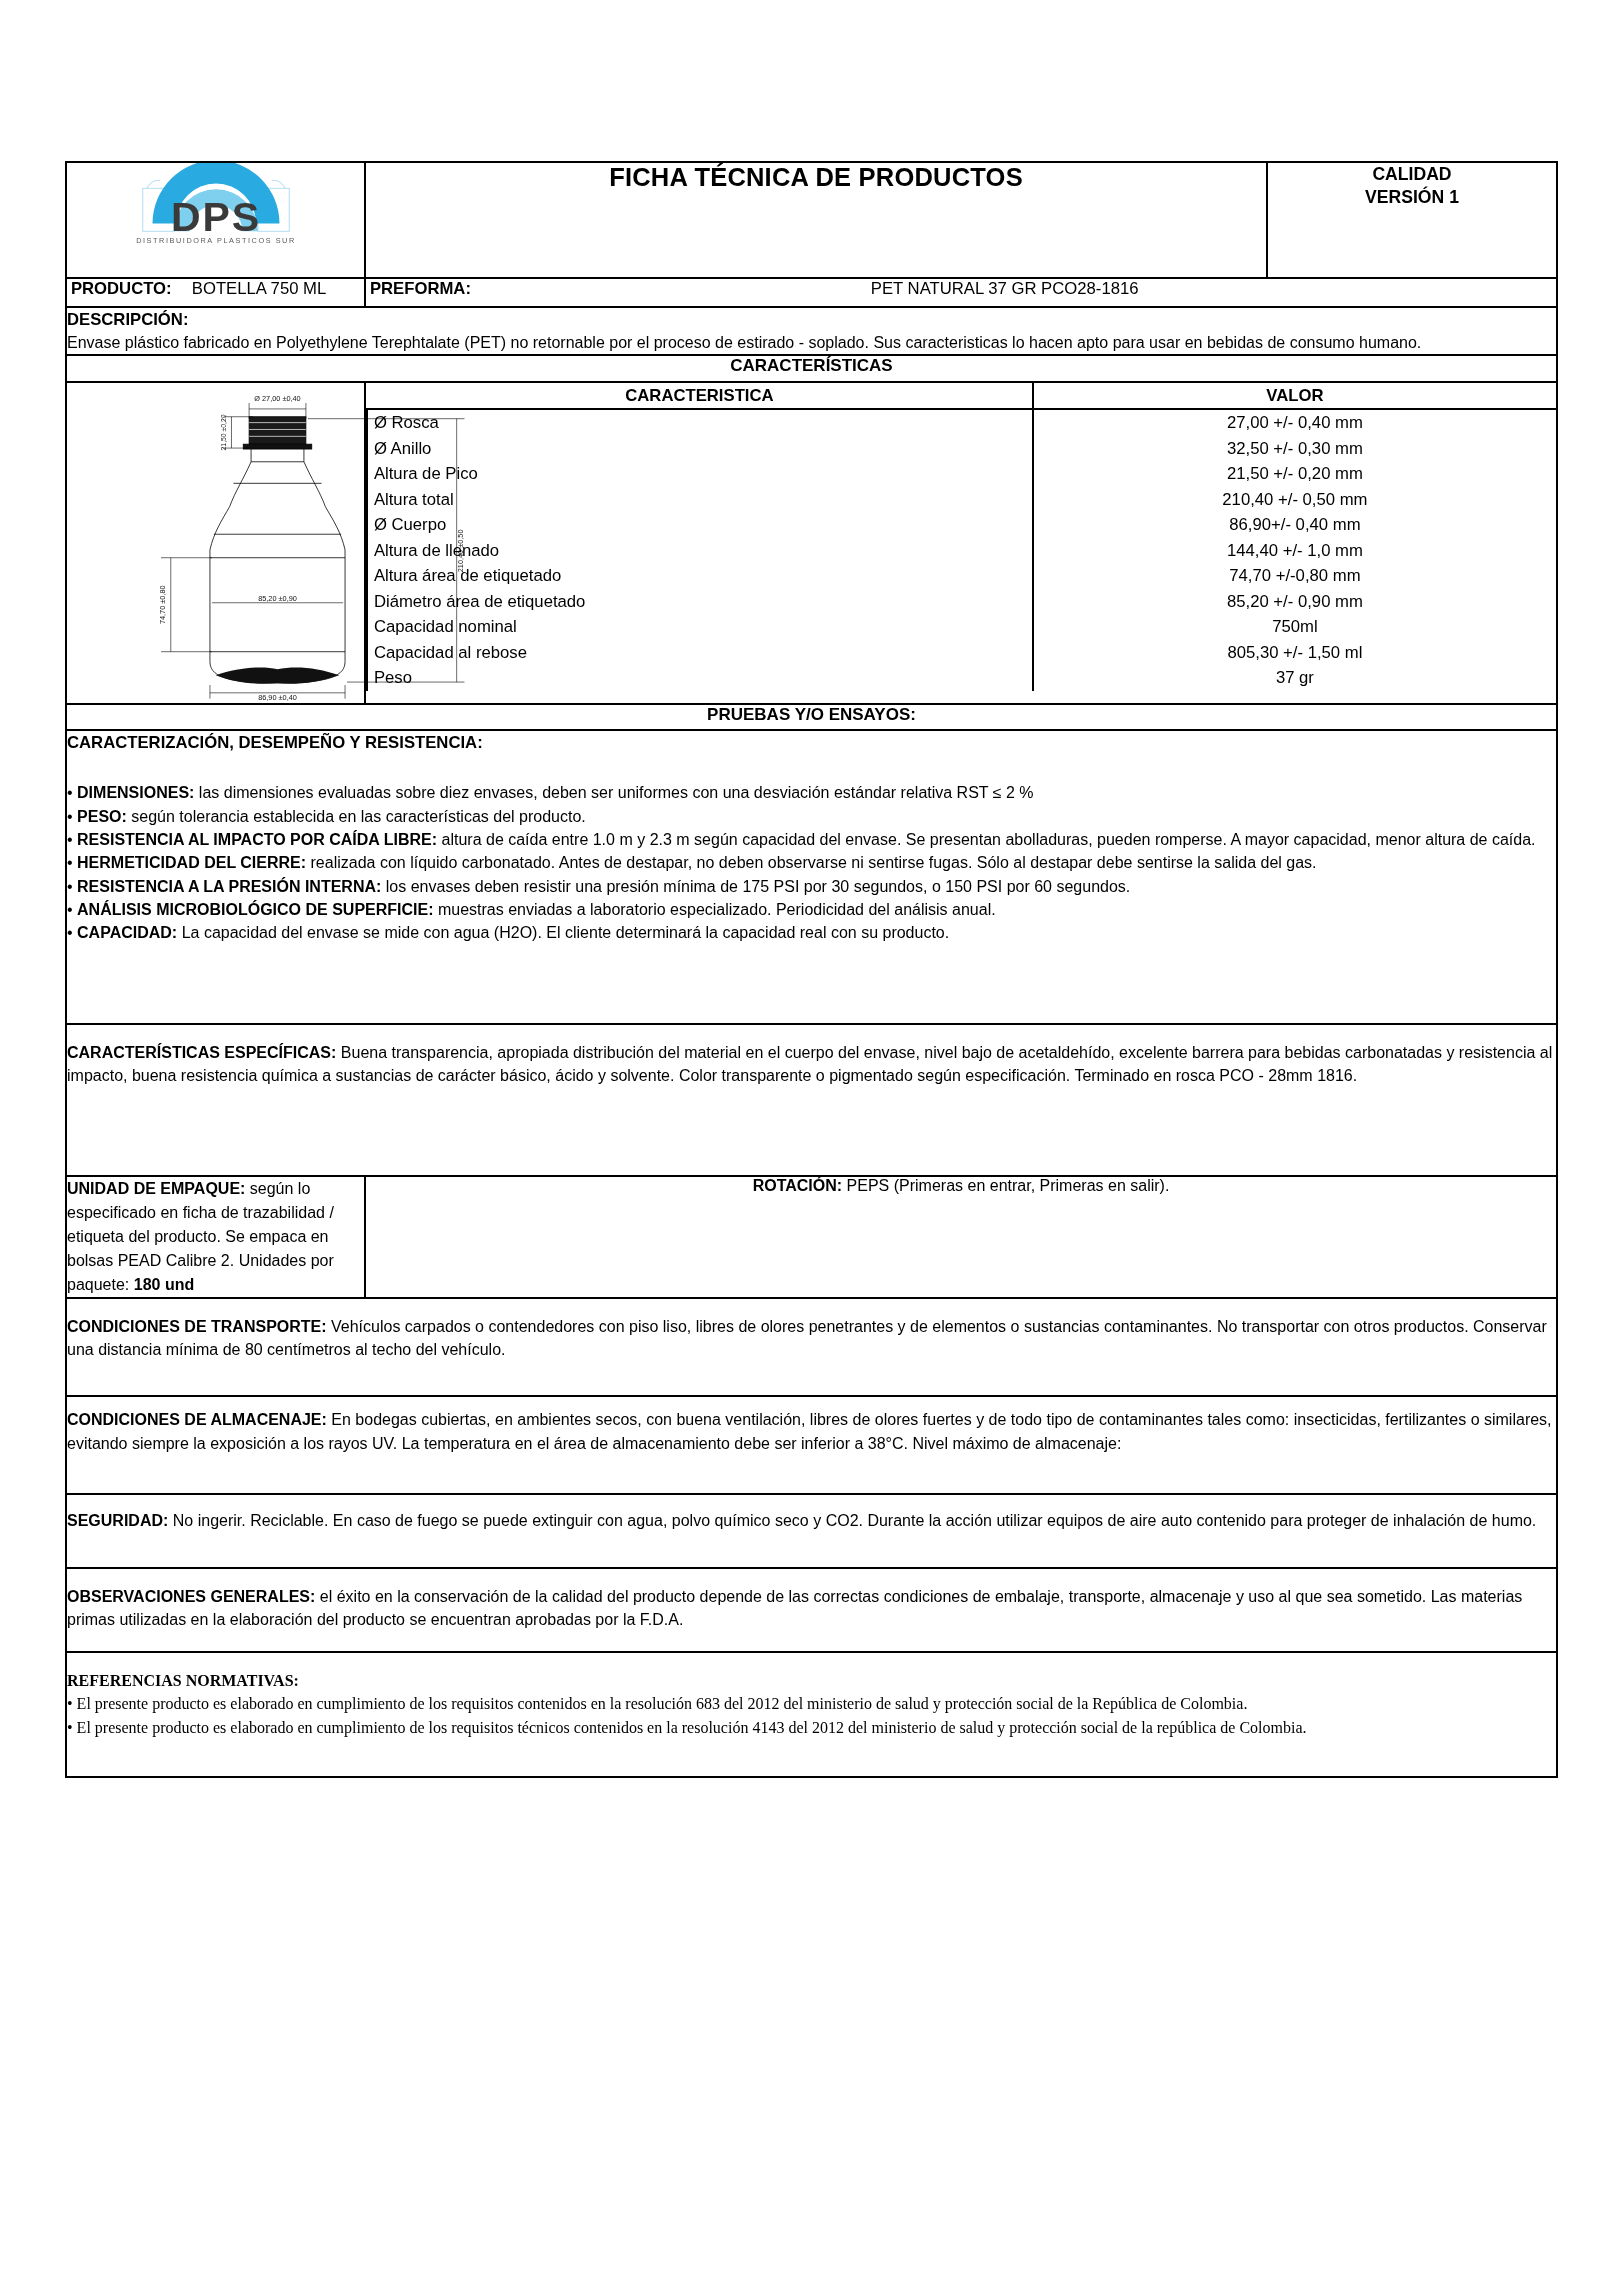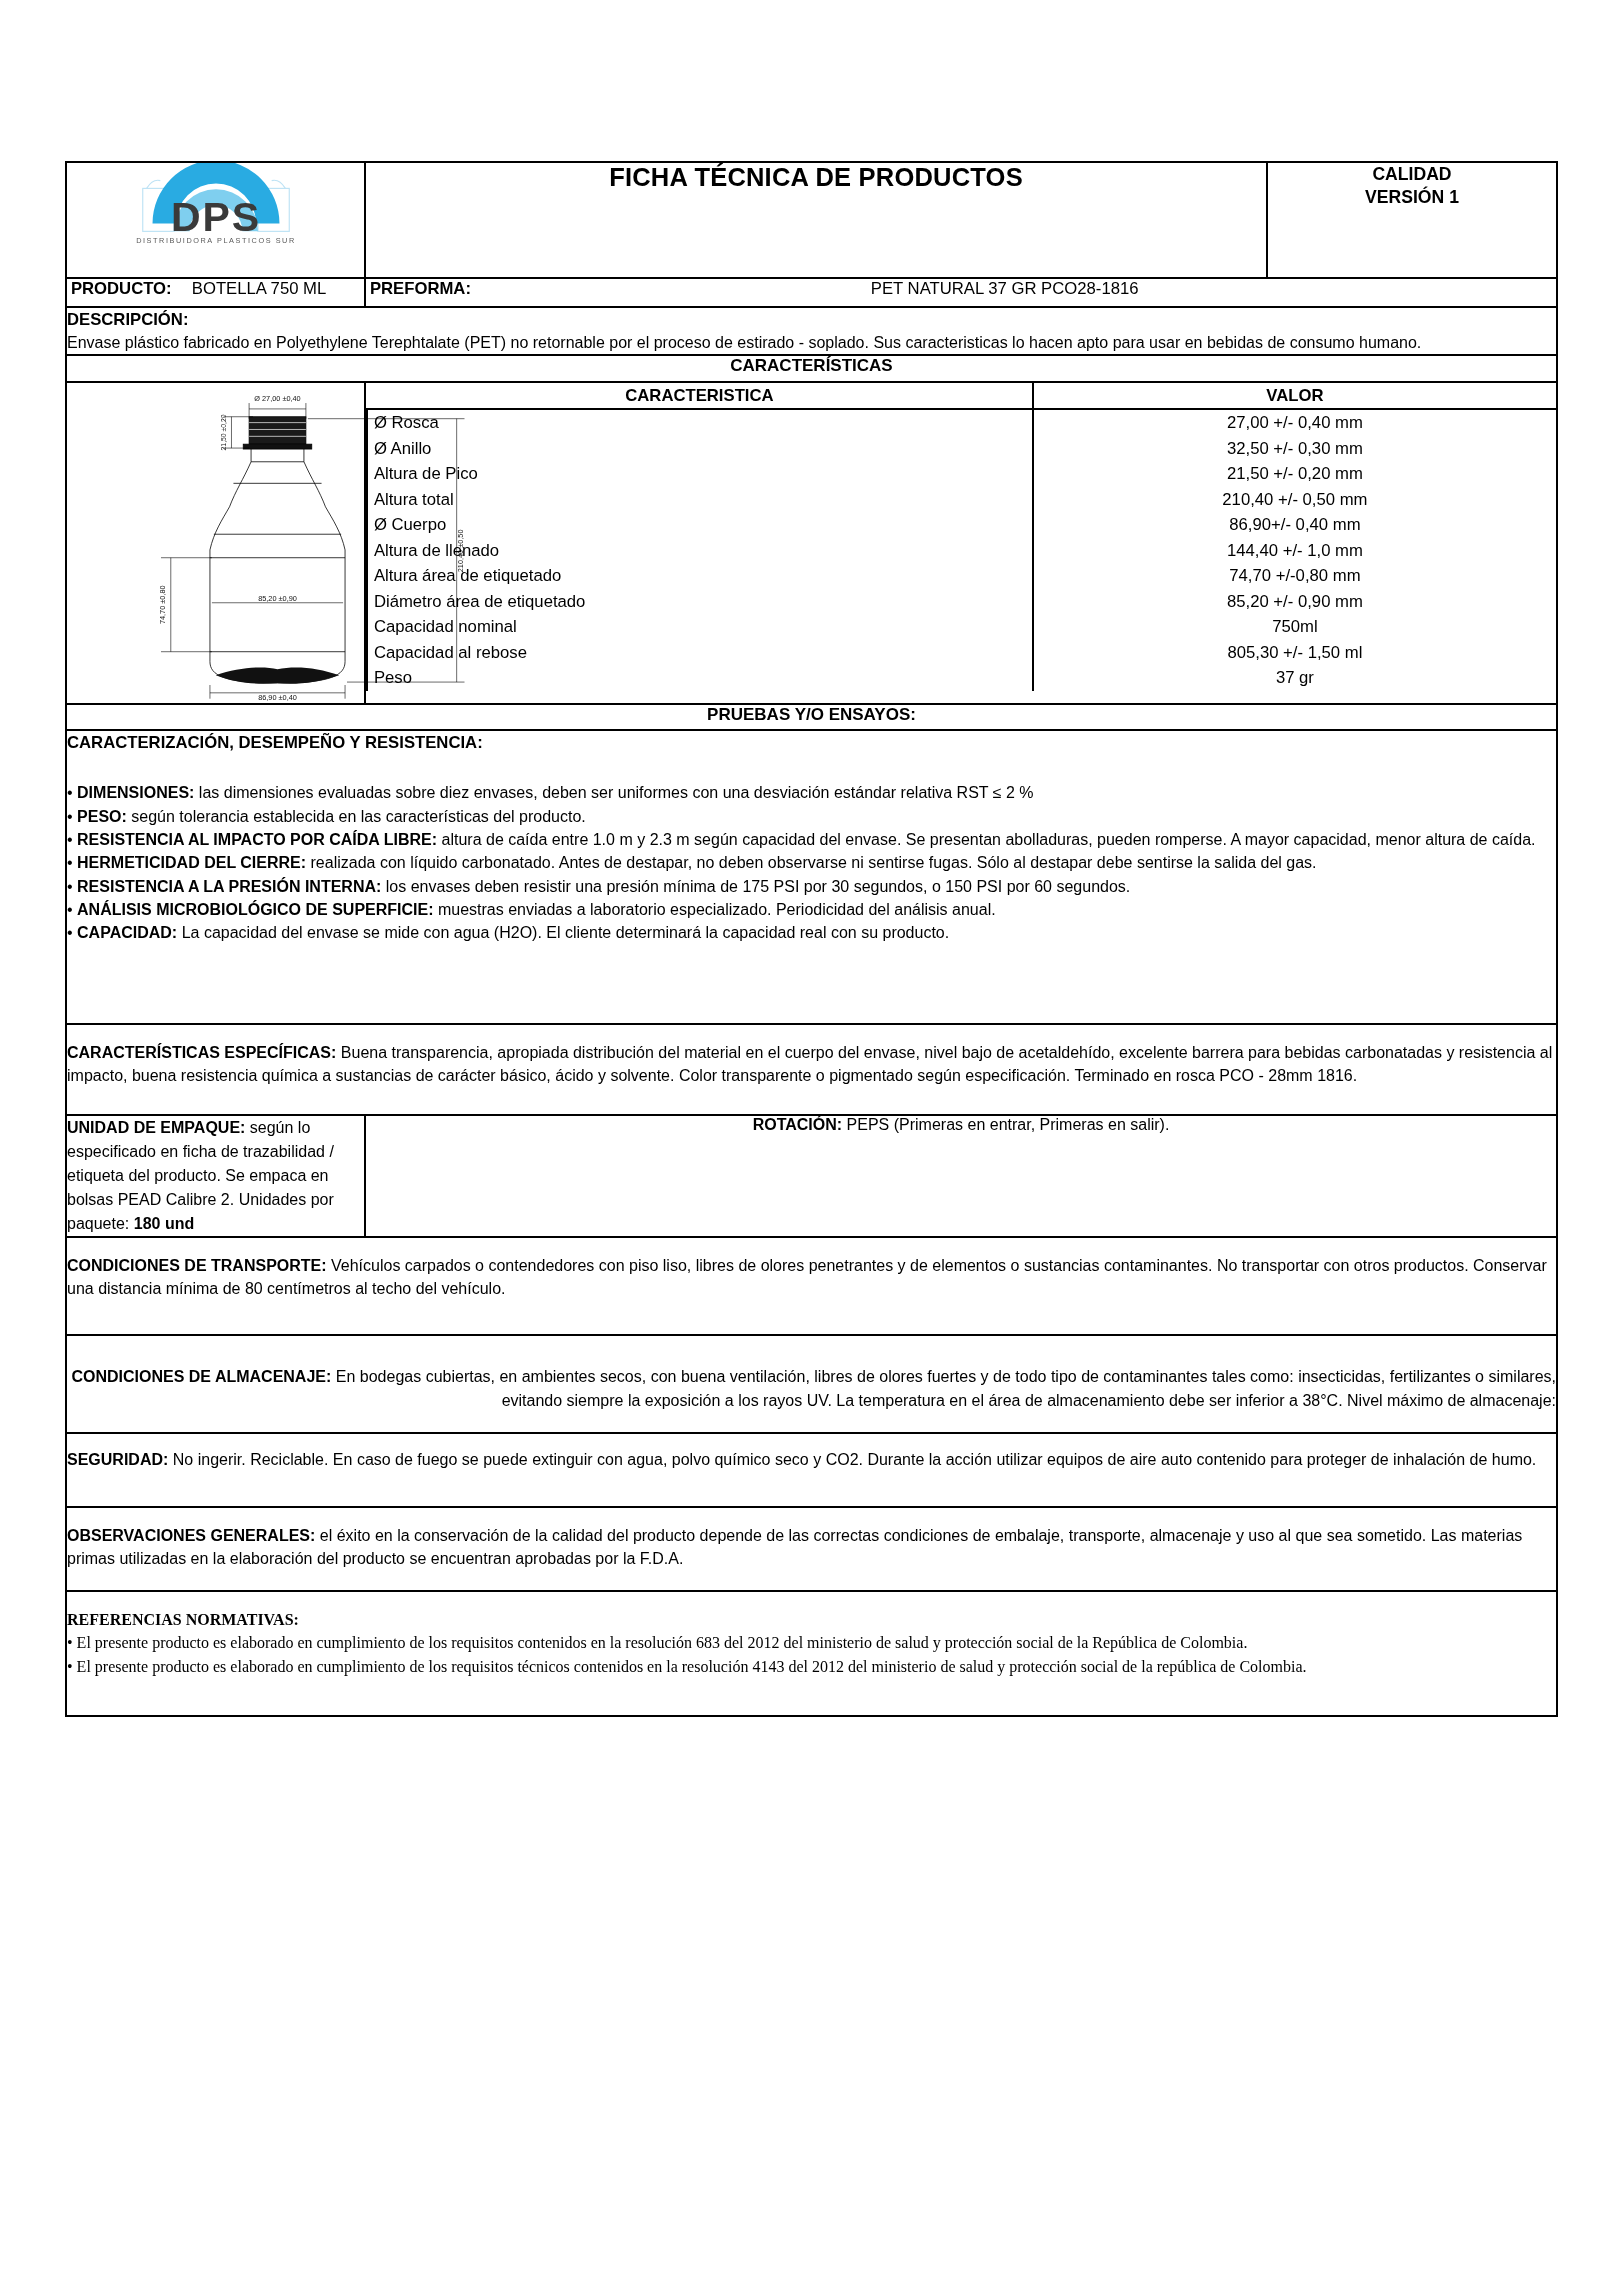--- a/index.html
+++ b/index.html
@@ -274,42 +274,42 @@
       <div class="bullet">• <b>PESO:</b><span> según tolerancia establecida en las características del producto.</span></div>
       <div class="bullet">• <b>RESISTENCIA AL IMPACTO POR CAÍDA LIBRE:</b><span> altura de caída entre 1.0 m y 2.3 m según capacidad del envase. Se presentan abolladuras, pueden romperse. A mayor capacidad, menor altura de caída.</span></div>
       <div class="bullet">• <b>HERMETICIDAD DEL CIERRE:</b><span> realizada con líquido carbonatado. Antes de destapar, no deben observarse ni sentirse fugas. Sólo al destapar debe sentirse la salida del gas.</span></div>
       <div class="bullet">• <b>RESISTENCIA A LA PRESIÓN INTERNA:</b><span> los envases deben resistir una presión mínima de 175 PSI por 30 segundos, o 150 PSI por 60 segundos.</span></div>
       <div class="bullet">• <b>ANÁLISIS MICROBIOLÓGICO DE SUPERFICIE:</b><span> muestras enviadas a laboratorio especializado. Periodicidad del análisis anual.</span></div>
       <div class="bullet">• <b>CAPACIDAD:</b><span>  La capacidad del envase se mide con agua (H2O). El cliente determinará la capacidad real con su producto.</span></div>
     </td>
   </tr>
 
   <tr>
-    <td colspan="5" class="blk" style="height:91px; padding-top:15.7px;">
+    <td colspan="5" class="blk" style="height:152px; padding-top:15.7px;">
       <b>CARACTERÍSTICAS ESPECÍFICAS:</b><span> Buena transparencia, apropiada distribución del material en el cuerpo del envase, nivel bajo de acetaldehído, excelente barrera para bebidas carbonatadas y resistencia al impacto, buena resistencia química a sustancias de carácter básico, ácido y solvente. Color transparente o pigmentado según especificación. Terminado en rosca PCO - 28mm 1816.</span>
     </td>
   </tr>
 
   <tr>
     <td colspan="2" class="two-col-left">
       <b>UNIDAD DE EMPAQUE:</b><span> según lo especificado en ficha de trazabilidad / etiqueta del producto. Se empaca en bolsas PEAD Calibre 2. Unidades por paquete: </span><b>180 und</b>
     </td>
     <td colspan="3" class="two-col-right">
       <b>ROTACIÓN:</b><span> PEPS (Primeras en entrar, Primeras en salir).</span>
     </td>
   </tr>
 
   <tr>
     <td colspan="5" class="blk" style="height:98px; padding-top:15.7px;">
       <b>CONDICIONES DE TRANSPORTE:</b><span> Vehículos carpados o contendedores con piso liso, libres de olores penetrantes y de elementos o sustancias contaminantes. No transportar con otros productos. Conservar una distancia mínima de 80 centímetros al techo del vehículo.</span>
     </td>
   </tr>
 
   <tr>
-    <td colspan="5" class="blk" style="height:98px; padding-top:29px;text-align:right;">
+    <td colspan="5" class="blk" style="height:98px; padding-top:11px;">
       <b>CONDICIONES DE ALMACENAJE:</b><span> En bodegas cubiertas, en ambientes secos, con buena ventilación, libres de olores fuertes y de todo tipo de contaminantes tales como: insecticidas, fertilizantes o similares, evitando siempre la exposición a los rayos UV. La temperatura en el área de almacenamiento debe ser inferior a 38°C. Nivel máximo de almacenaje:</span>
     </td>
   </tr>
 
   <tr>
     <td colspan="5" class="blk" style="height:74px; padding-top:13.7px;">
       <b>SEGURIDAD:</b><span> No ingerir. Reciclable. En caso de fuego se puede extinguir con agua, polvo químico seco y CO2. Durante la acción utilizar equipos de aire auto contenido para proteger de inhalación de humo.</span>
     </td>
   </tr>
 

